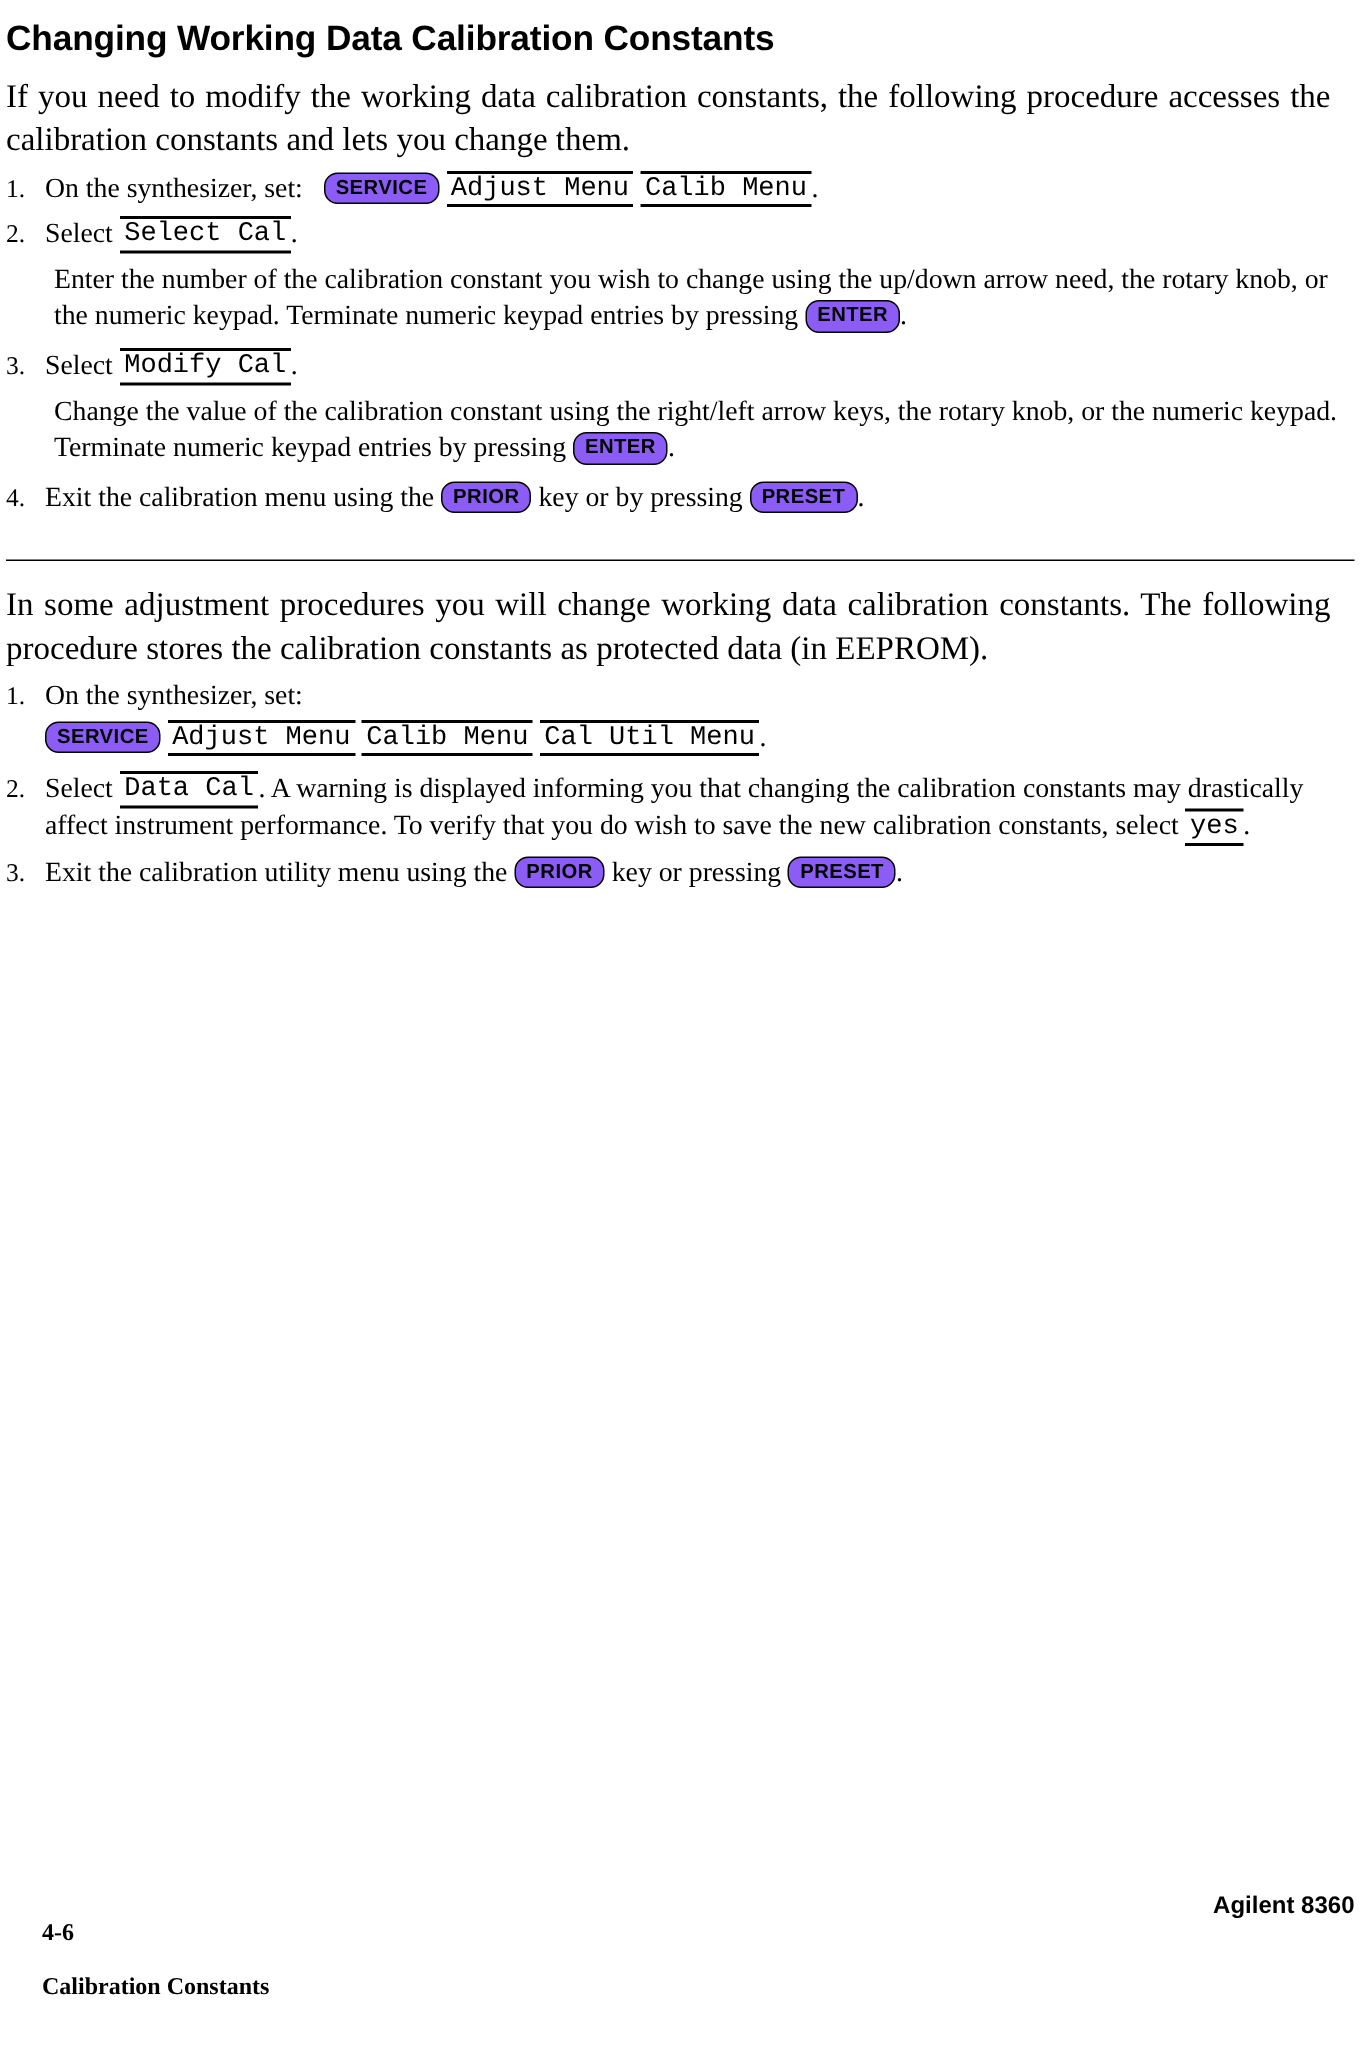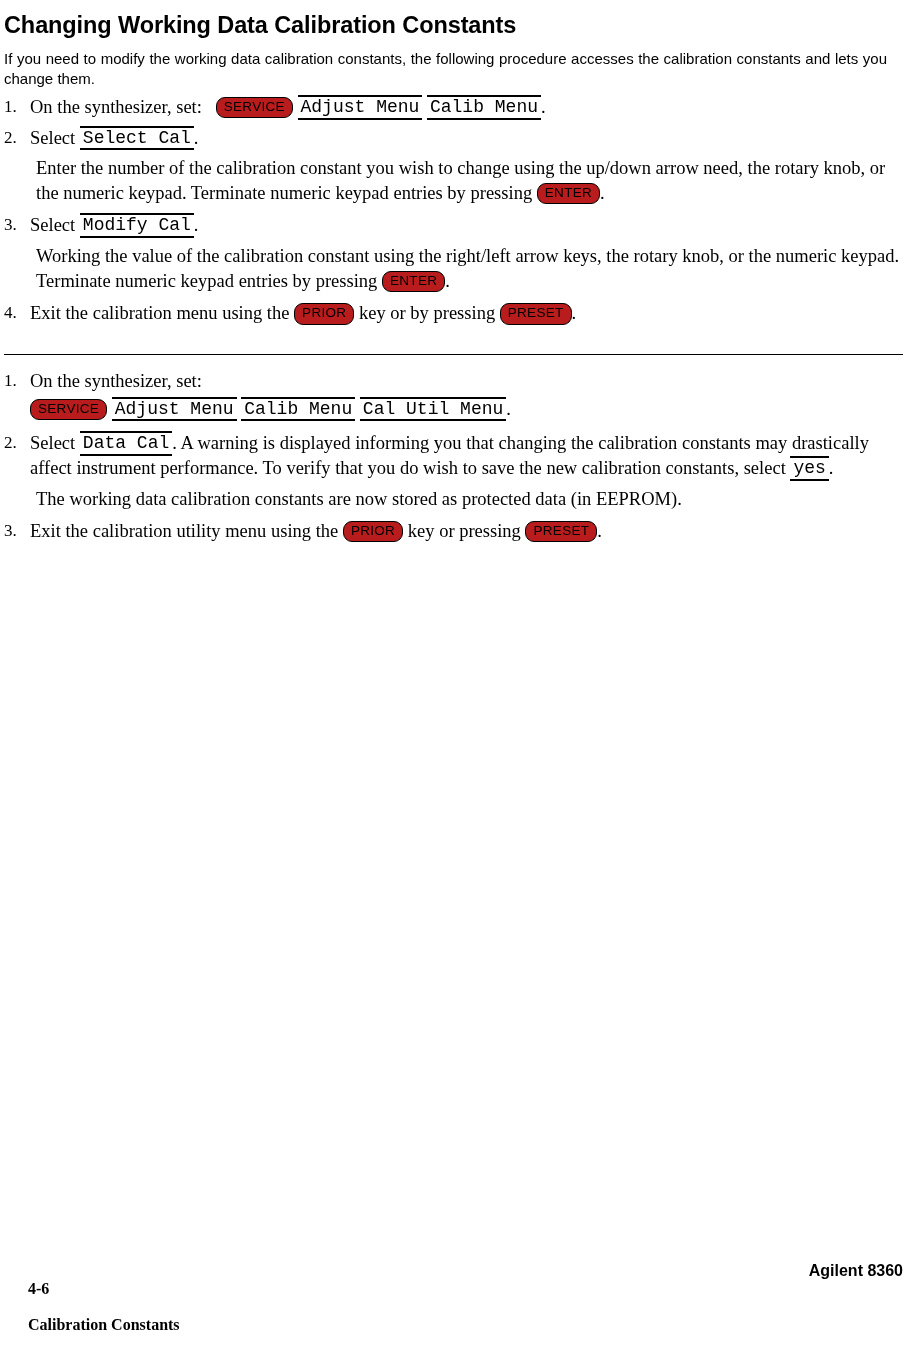--- a/index.html
+++ b/index.html
@@ -23,22 +23,22 @@
   }
   h1.section-title {
     font-family: "Liberation Sans", sans-serif;
     font-weight: bold;
     font-size: 23.5px;
     letter-spacing: -0.1px;
     margin: 4px 0 10px 0;
     line-height: 1.15;
   }
   p.body-text {
-    font-family: Liberation Sans, sans-serif;
-    font-size: 15px;
+    font-family: Liberation Serif, serif;
+    font-size: 22px;
     line-height: 1.33;
     margin: 0 16px 6px 0;
     text-align: justify;
   }
   .step {
     position: relative;
     display: flex;
     align-items: flex-start;
     margin: 0 0 6px 0;
   }
@@ -67,21 +67,22 @@
     display: inline-block;
     font-family: "Liberation Sans", sans-serif;
     font-size: 13.5px;
     letter-spacing: 0.3px;
     border: 1.3px solid #000;
     border-radius: 9px;
     padding: 0px 7px 1px 7px;
     line-height: 1.35;
     vertical-align: 2px;
     white-space: nowrap;
-    background: #b91c1c;
+    background: #8b5cf6;
+    font-weight: bold;
   }
   
   .softkey {
     display: inline-block;
     font-family: "Liberation Mono", monospace;
     font-size: 18px;
     letter-spacing: 0px;
     padding: 0 3px;
     white-space: nowrap;
     border-top: 2.5px solid #000;
@@ -144,37 +145,38 @@
   </div>
 
   <div class="step">
     <div class="step-num">3.</div>
     <div class="step-body">
       <span>Select</span>
       <span class="softkey">Modify Cal</span><span>.</span>
     </div>
   </div>
   <div class="indent-para">
-    <span>Working the value of the calibration constant using the right/left arrow keys, the rotary knob, or the numeric keypad. Terminate numeric keypad entries by pressing</span>
+    <span>Change the value of the calibration constant using the right/left arrow keys, the rotary knob, or the numeric keypad. Terminate numeric keypad entries by pressing</span>
     <span class="hardkey">ENTER</span><span>.</span>
   </div>
 
   <div class="step">
     <div class="step-num">4.</div>
     <div class="step-body">
       <span>Exit the calibration menu using the</span>
       <span class="hardkey">PRIOR</span>
       <span>key or by pressing</span>
       <span class="hardkey">PRESET</span><span>.</span>
     </div>
   </div>
 
   <hr class="rule">
 
 
+  <p class="body-text">In some adjustment procedures you will change working data calibration constants. The following procedure stores the calibration constants as protected data (in EEPROM).</p>
 
   <div class="step">
     <div class="step-num">1.</div>
     <div class="step-body">
       <div>On the synthesizer, set:</div>
       <div style="margin-top:3px;">
         <span class="hardkey">SERVICE</span>
         <span class="softkey">Adjust Menu</span>
         <span class="softkey">Calib Menu</span>
         <span class="softkey">Cal Util Menu</span><span>.</span>
@@ -183,21 +185,20 @@
   </div>
 
   <div class="step" style="margin-top:10px;">
     <div class="step-num">2.</div>
     <div class="step-body">
       <span>Select</span>
       <span class="softkey">Data Cal</span><span>. A warning is displayed informing you that changing the calibration constants may drastically affect instrument performance. To verify that you do wish to save the new calibration constants, select</span>
       <span class="softkey">yes</span><span>.</span>
     </div>
   </div>
-  <div class="indent-para">The working data calibration constants are now stored as protected data (in EEPROM).</div>
 
   <div class="step">
     <div class="step-num">3.</div>
     <div class="step-body">
       <span>Exit the calibration utility menu using the</span>
       <span class="hardkey">PRIOR</span>
       <span>key or pressing</span>
       <span class="hardkey">PRESET</span><span>.</span>
     </div>
   </div>

